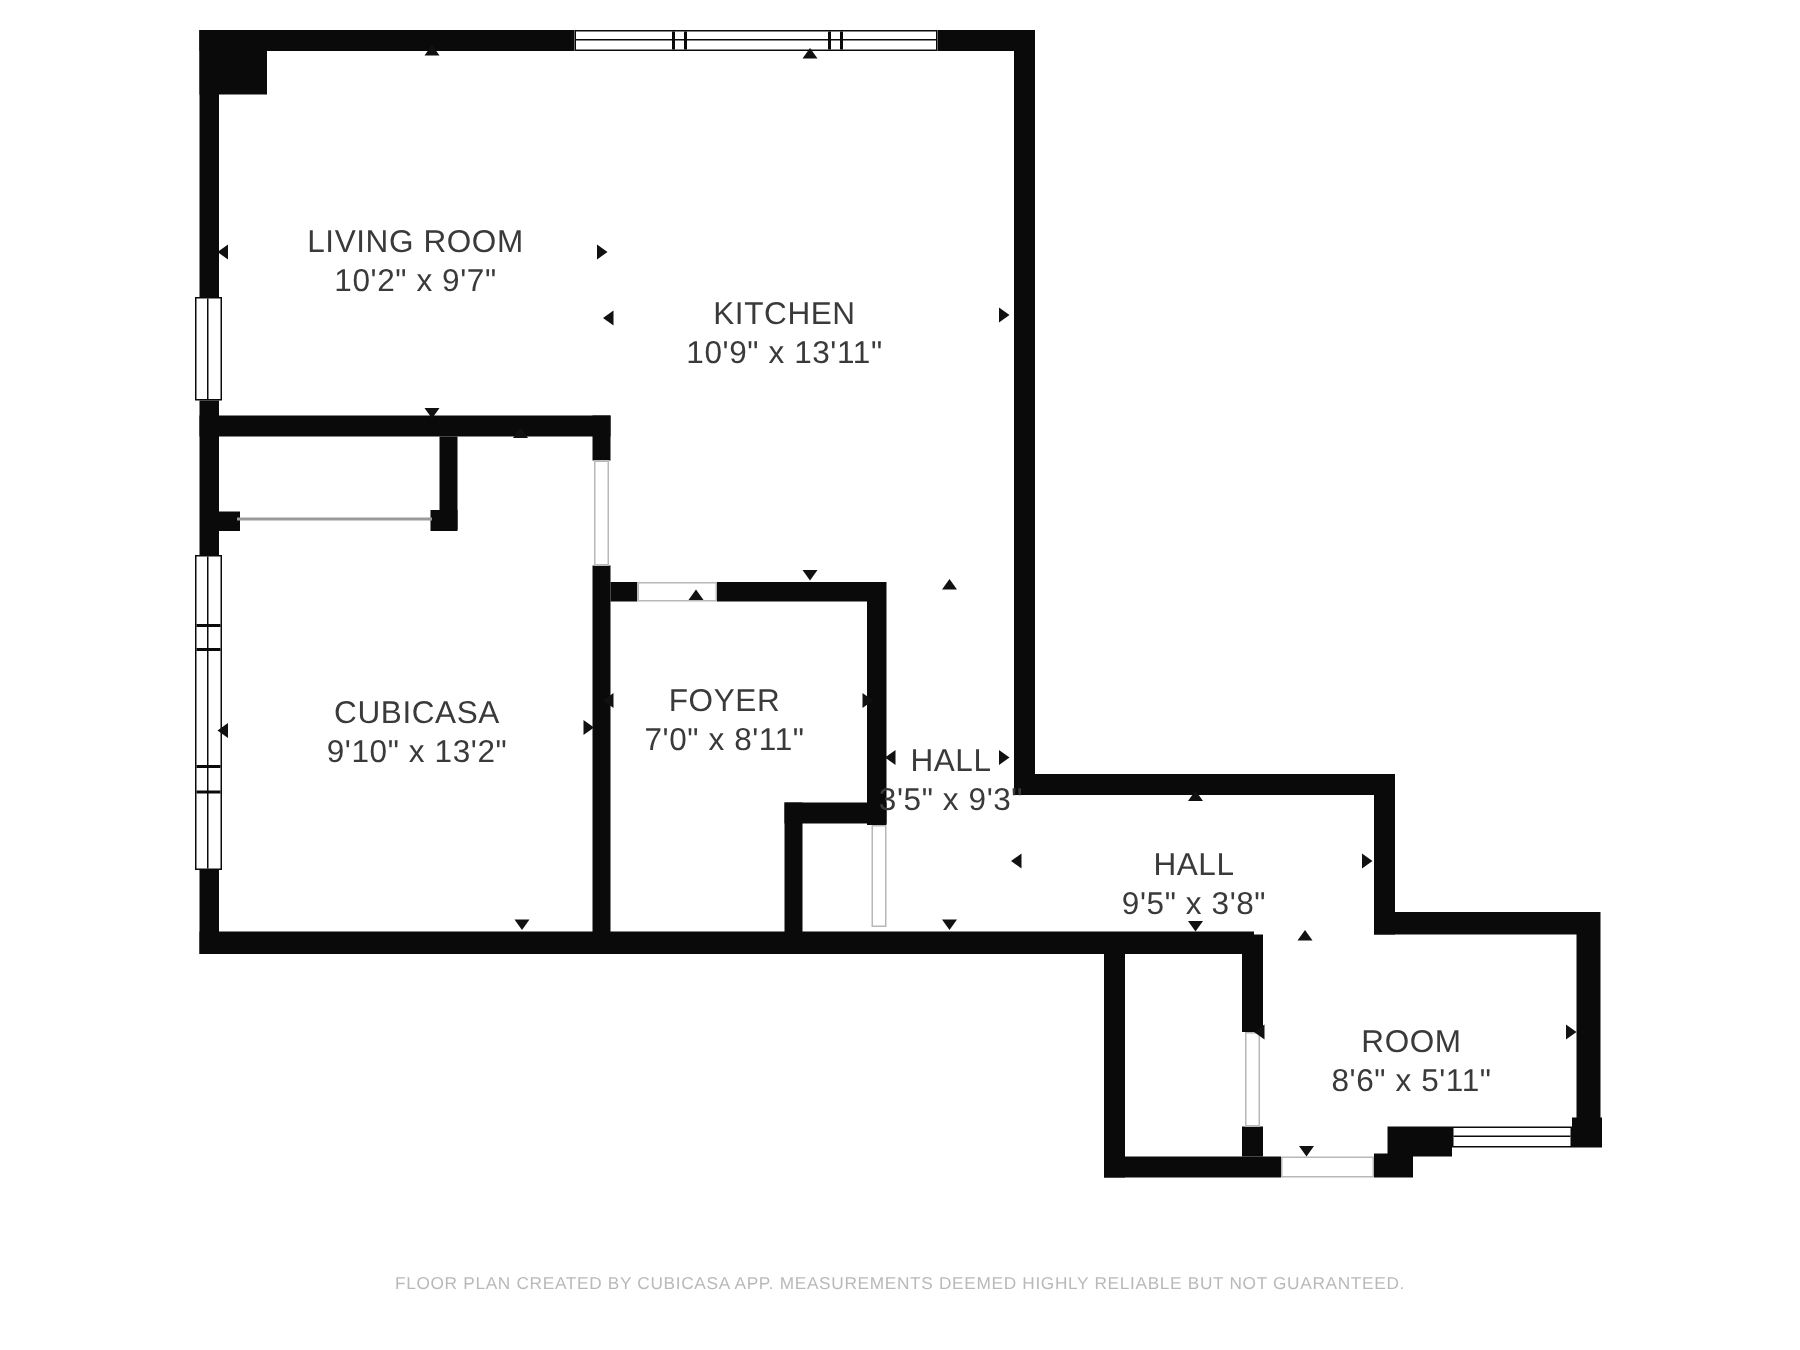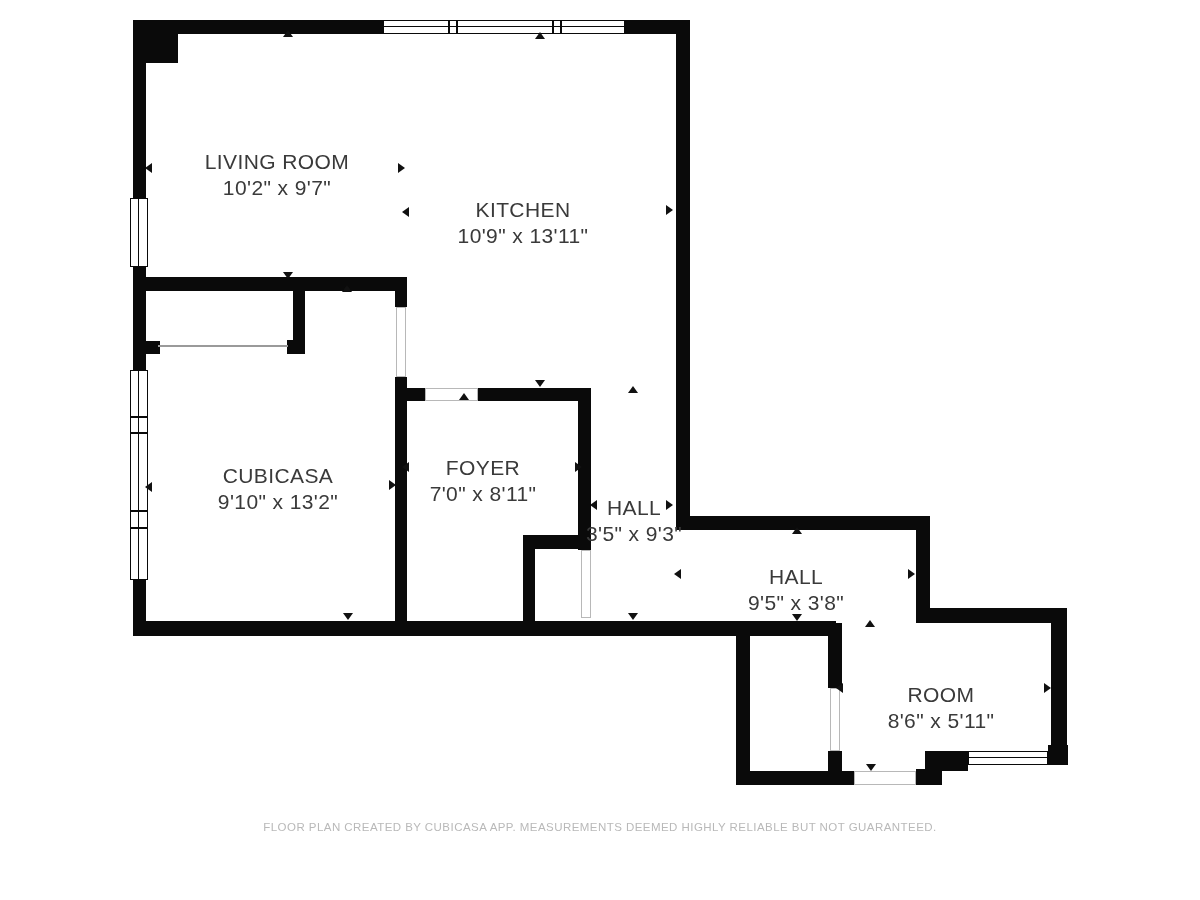--- a/index.html
+++ b/index.html
@@ -16,21 +16,21 @@
   .tri{position:absolute;width:0;height:0;}
   .tri.up{border-left:5px solid transparent;border-right:5px solid transparent;border-bottom:7px solid #111;}
   .tri.down{border-left:5px solid transparent;border-right:5px solid transparent;border-top:7px solid #111;}
   .tri.left{border-top:5px solid transparent;border-bottom:5px solid transparent;border-right:7px solid #111;}
   .tri.right{border-top:5px solid transparent;border-bottom:5px solid transparent;border-left:7px solid #111;}
   .room-label{
     position:absolute;transform:translate(-50%,-50%);text-align:center;
     color:#3a3a3a;font-size:21px;line-height:26px;letter-spacing:0.4px;white-space:nowrap;
   }
   .footer{
-    position:absolute;left:50%;top:821px;transform:translateX(-50%);
+    position:absolute;left:50%;top:850px;transform:translateX(-50%);
     color:#b9b9b9;font-size:11.5px;letter-spacing:0.45px;white-space:nowrap;
   }
 </style>
 </head>
 <body>
 
 <div class="plan">
 
   <div class="wall" style="left:133px;top:20px;width:45px;height:43px"></div>
   <div class="wall" style="left:133px;top:20px;width:250px;height:14px"></div>

